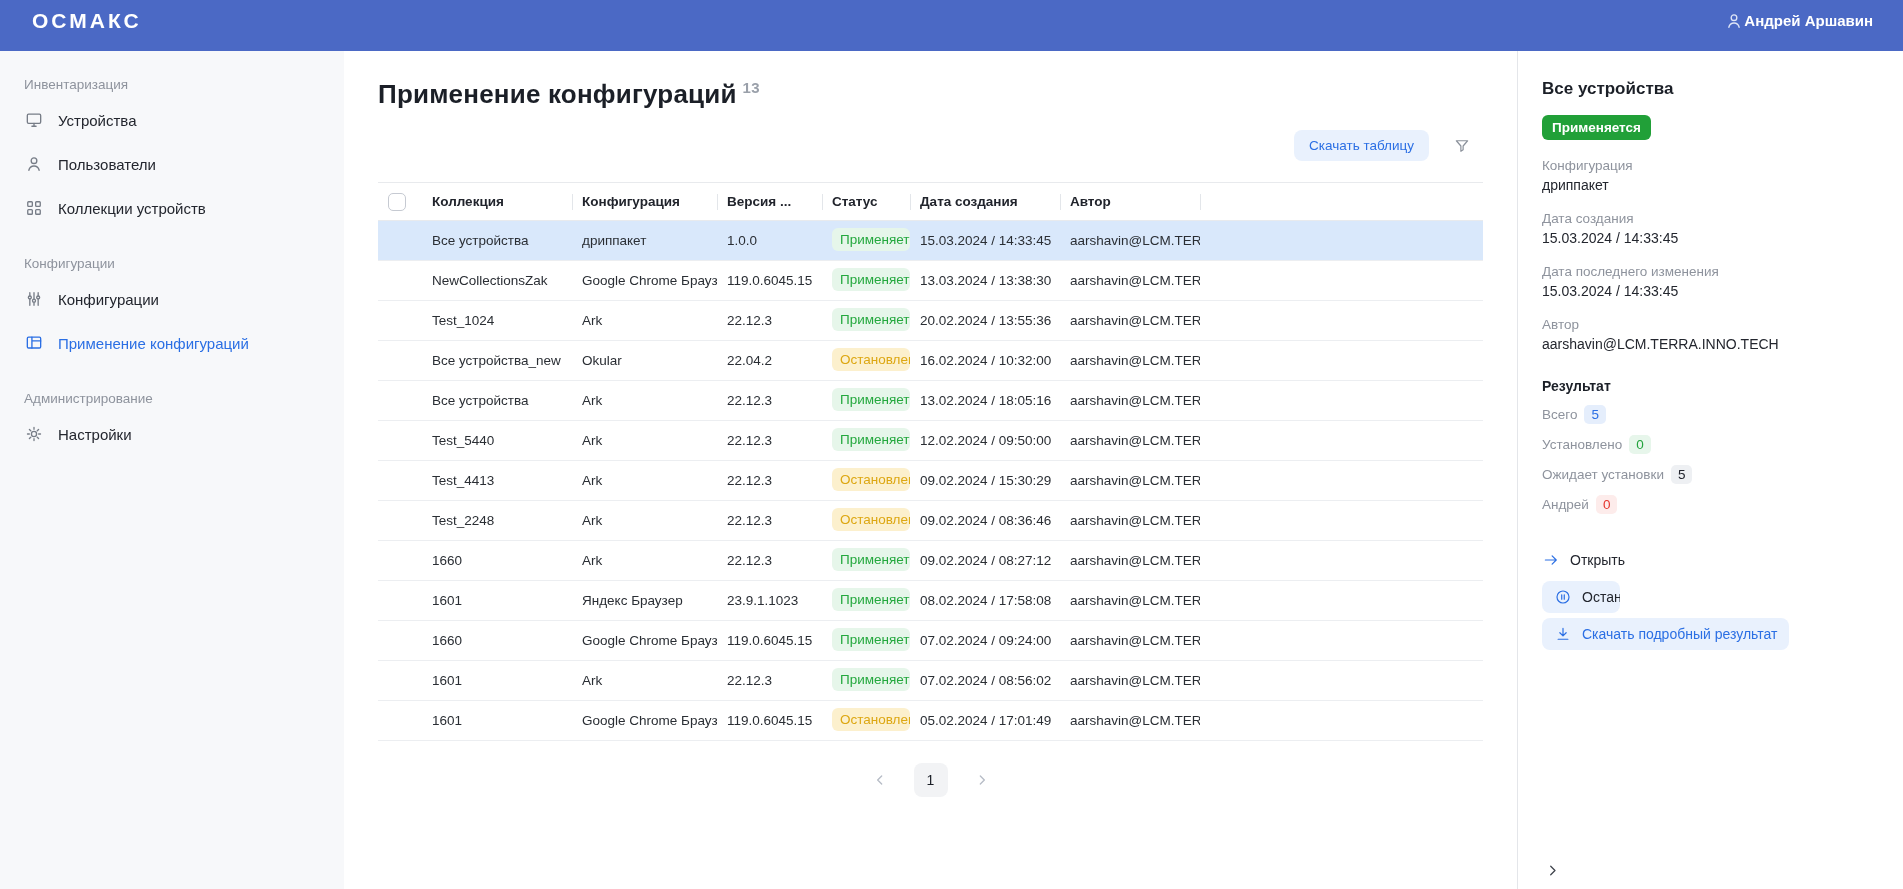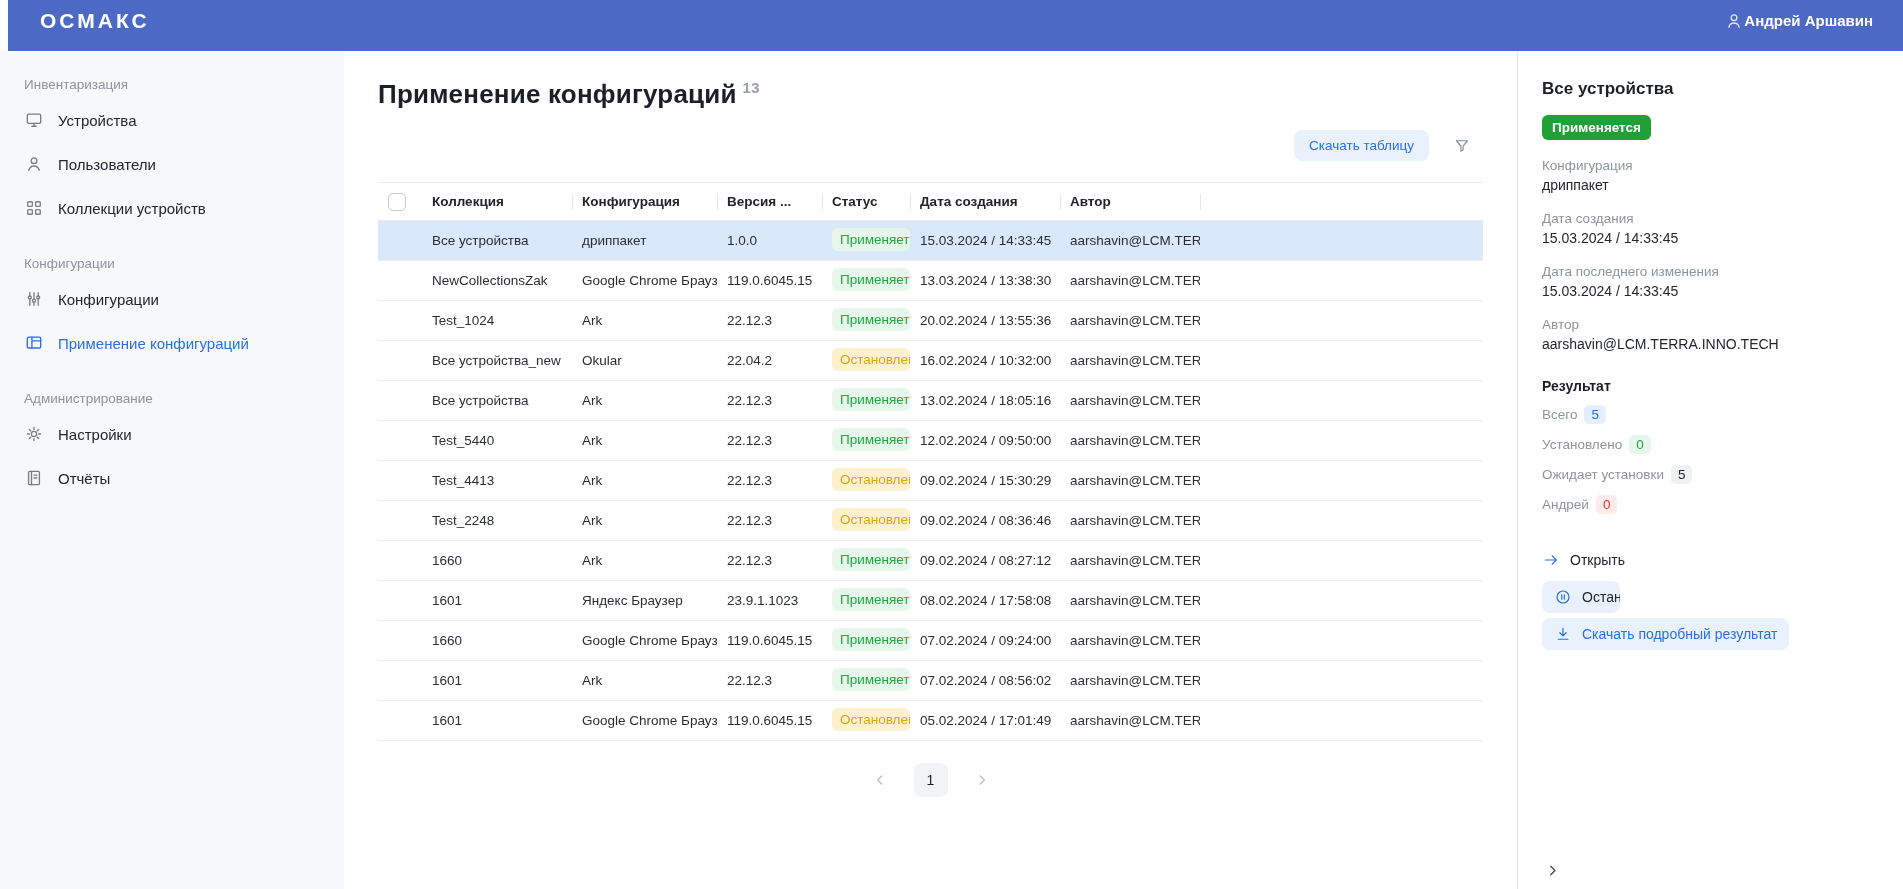--- a/index.html
+++ b/index.html
@@ -1,21 +1,21 @@
 <!DOCTYPE html>
 <html><head>
 <meta charset="utf-8">
 <style>
   * { margin:0; padding:0; box-sizing:border-box; }
   html,body { width:1903px; height:889px; overflow:hidden; background:#fff;
     font-family:"Liberation Sans", sans-serif; color:#23262e; }
 
   
   .topbar { height:51px; background:#4b69c5; display:flex; align-items:center;
-    justify-content:space-between; padding:0 30px 10px 32px;margin-left:8px; }
+    justify-content:space-between; padding:0 30px 10px 32px; }
   .logo { color:#fff; font-weight:800; font-size:21px; letter-spacing:3px; }
   .user { display:flex; align-items:center; gap:0; color:#fff; font-size:15px; font-weight:600; }
   .user .icon svg { stroke:#dfe6f7; }
 
   
   .app { display:flex; height:838px; }
   .sidebar { width:344px; background:#f7f8fa; padding:26px 18px 0 24px; flex:none; }
   .main { flex:1 1 auto; padding:0 0 0 34px; position:relative; }
   .panel { width:386px; flex:none; border-left:1px solid #e4e6ea; padding:20px 24px; position:relative; }
 
@@ -169,29 +169,20 @@
       <div class="sec-label">Администрирование</div>
       <div class="side-item">
         <span class="icon">
           <svg viewBox="0 0 24 24">
             <circle cx="12" cy="12" r="3.1"></circle>
             <path d="M12 4.2v2.2M12 17.6v2.2M4.2 12h2.2M17.6 12h2.2M6.5 6.5l1.6 1.6M15.9 15.9l1.6 1.6M17.5 6.5l-1.6 1.6M8.1 15.9l-1.6 1.6"></path>
           </svg>
         </span>
         <span class="side-label">Настройки</span>
       </div>
-      <div class="side-item">
-        <span class="icon">
-          <svg viewBox="0 0 24 24">
-            <rect x="5.5" y="4" width="13" height="16" rx="1.5"></rect>
-            <path d="M9 4v16M12 8.5h3.5M12 12h3.5"></path>
-          </svg>
-        </span>
-        <span class="side-label">Отчёты</span>
-      </div>
     </nav>
 
   <main class="main">
     <div class="title-row">
       <h1><span>Применение конфигураций</span><sup>13</sup></h1>
     </div>
 
     <div class="toolbar-row">
       <button class="btn-light download-btn">Скачать таблицу</button>
       <span class="filter">

